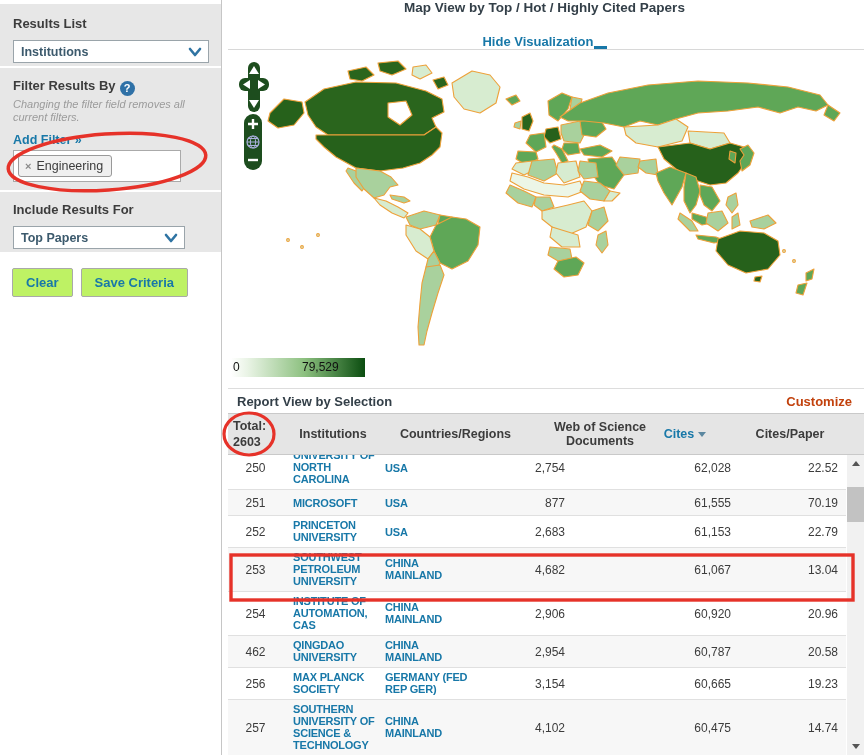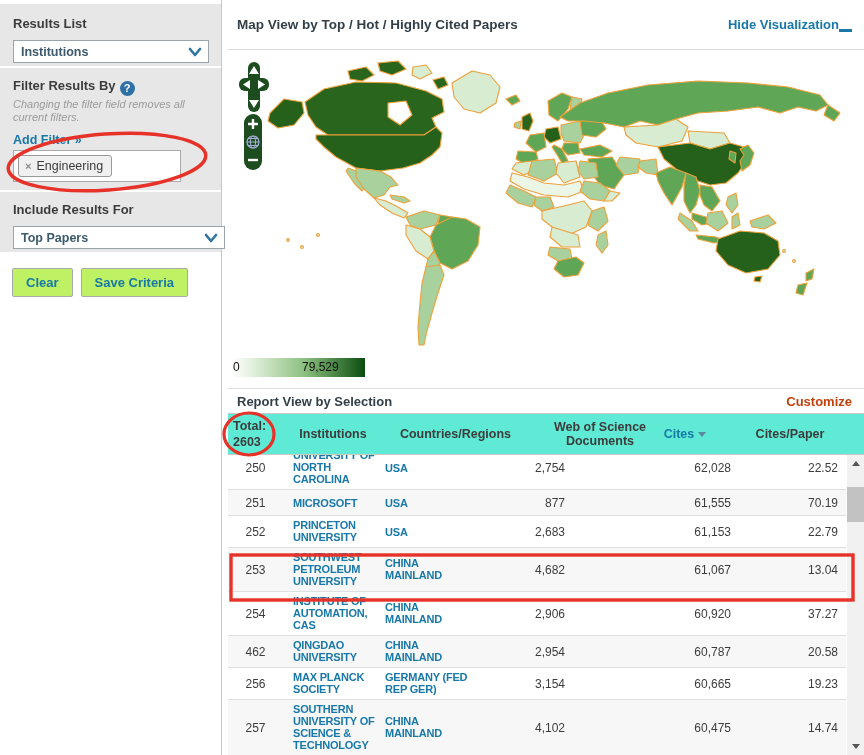--- a/index.html
+++ b/index.html
@@ -30,21 +30,21 @@
     background:#2f71a7; color:#fff; font-size:11px; font-weight:bold; text-align:center;
     line-height:15px; vertical-align:-2px; margin-left:4px; cursor:pointer; }
   .btnrow { padding:14px 12px; background:#fff; display:flex; gap:8px; }
   .btn { background:#bef264; border:1px solid #a9a9a9; border-radius:2px; height:29px;
     font-family:"Liberation Sans",sans-serif; font-size:13px; font-weight:bold;
     color:#1878a8; padding:0 13px; cursor:pointer; }
 
   
   .main { position:absolute; left:228px; top:0; width:636px; height:755px; background:#fff; }
   .map-header { height:50px; border-bottom:1px solid #d8d8d8; display:flex;
-    align-items:center; justify-content:space-between; padding:0 12px 0 9px; }
+    align-items:center; justify-content:space-between; padding:0 12px 0 9px;flex-direction:column; }
   .map-header h2 { font-size:13.5px; font-weight:bold; color:#333f48; }
   .hide-link { display:flex; align-items:flex-end; color:#1878a8; font-size:13px;
     font-weight:bold; text-decoration:none; cursor:pointer; }
   .hide-link .dash { width:13px; height:3px; background:#1878a8; }
 
   .map-area { position:relative; height:338px; }
   .map-svg { position:absolute; left:0; top:5px; }
   .pan-ctl { position:absolute; left:11px; top:12px; cursor:pointer; }
   .zoom-ctl { position:absolute; left:16px; top:64px; cursor:pointer; }
   .legend { position:absolute; left:3px; top:308px; width:134px; height:19px;
@@ -52,21 +52,21 @@
     }
   .legend .lmin { position:absolute; left:2px; top:2px; font-size:12px; color:#111; }
   .legend .lmax { position:absolute; left:71px; top:2px; font-size:12px; color:#111; }
 
   .report-header { height:25px; border-top:1px solid #ddd; display:flex; align-items:center;
     justify-content:space-between; padding:0 12px 0 9px; }
   .report-header h2 { font-size:13px; font-weight:bold; color:#333f48; }
   .customize { color:#c2410c; font-size:13px; font-weight:bold; text-decoration:none; cursor:pointer; }
 
   
-  .thead { position:relative; height:42px; background:#5eead4;
+  .thead { position:relative; height:42px; background:#e5e5e5;
     border-top:1px solid #c9c9c9; border-bottom:1px solid #c9c9c9;padding-left:48px; }
   .thead .total { position:absolute; left:5px; top:4px; font-size:12.5px; font-weight:bold;
     color:#3c3c3c; line-height:16px; }
   .hcell { position:absolute; top:0; height:40px; display:flex; align-items:center;
     justify-content:center; text-align:center; font-size:12.5px; font-weight:bold;
     color:#3c3c3c; line-height:14px; }
   .h-inst  { left:55px;  width:100px; }
   .h-ctry  { left:160px; width:135px; }
   .h-docs  { left:312px; width:120px; }
   .h-cites { left:417px; width:80px;  color:#1878a8; cursor:pointer; }
@@ -137,21 +137,21 @@
       <div class="filterbox">
         <span class="ftag">
           <span class="x">×</span>
           <span class="lbl">Engineering</span>
         </span>
       </div>
     </section>
 
     <section class="sb" style="height:62px;padding-top:10px">
       <h3>Include Results For</h3>
-      <div class="select" style="width:212px">
+      <div class="select" style="width:172px">
         <span class="val">Top Papers</span>
         <span class="chev">
           <svg width="16" height="14" viewBox="0 0 16 14">
               <path d="M3 4 L8 10 L13 4" fill="none" stroke="#2f74a3" stroke-width="2.6" stroke-linecap="round" stroke-linejoin="round"></path>
             </svg>
         </span>
       </div>
     </section>
 
     <div class="btnrow">
@@ -351,21 +351,21 @@
     <div class="c num cites">61,067</div>
     <div class="c num cpp">13.04</div>
   </div>
 
   <div class="trow">
     <div class="c rank">254</div>
     <div class="c inst"><a>INSTITUTE OF AUTOMATION, CAS</a></div>
     <div class="c ctry"><a>CHINA MAINLAND</a></div>
     <div class="c num docs">2,906</div>
     <div class="c num cites">60,920</div>
-    <div class="c num cpp">37.27</div>
+    <div class="c num cpp">20.96</div>
   </div>
 
   <div class="trow">
     <div class="c rank">462</div>
     <div class="c inst"><a>QINGDAO UNIVERSITY</a></div>
     <div class="c ctry"><a>CHINA MAINLAND</a></div>
     <div class="c num docs">2,954</div>
     <div class="c num cites">60,787</div>
     <div class="c num cpp">20.58</div>
   </div>

